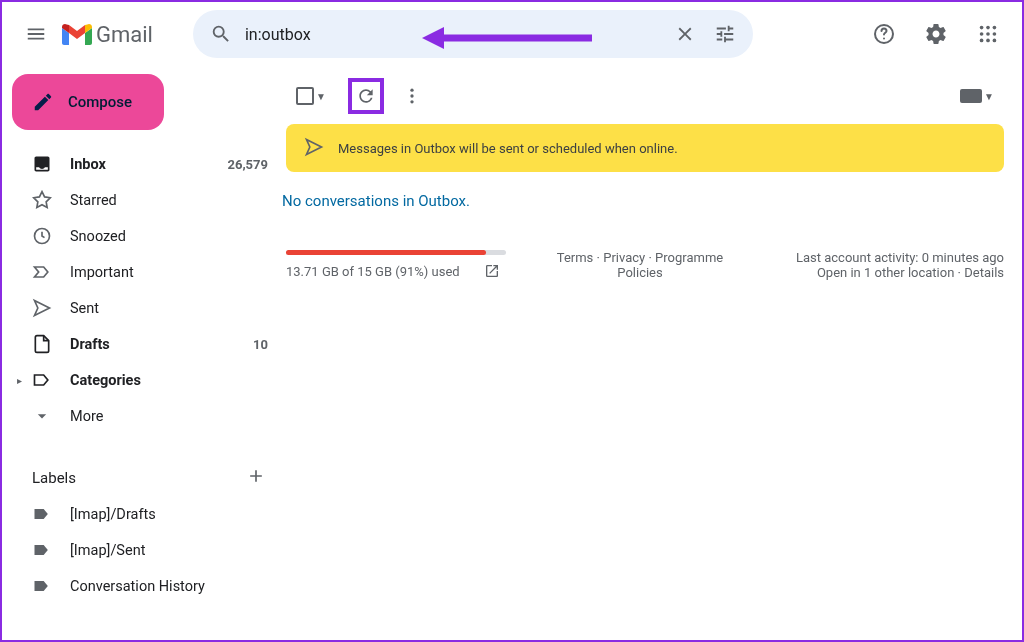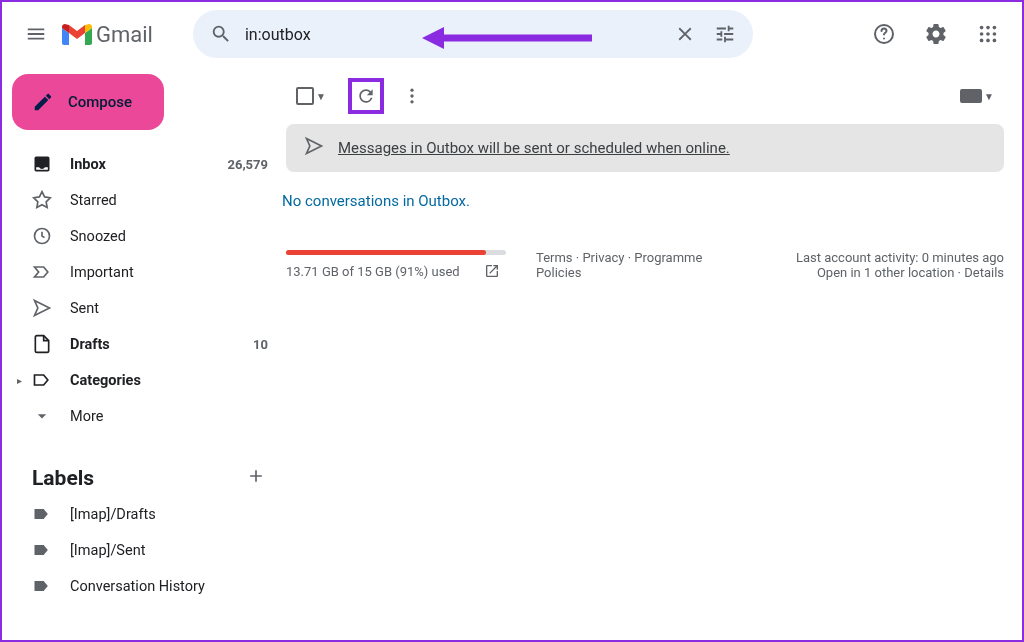--- a/index.html
+++ b/index.html
@@ -20,37 +20,37 @@
 .compose { display: flex; align-items: center; height: 56px; width: 152px; background: #ec4899; border-radius: 16px; padding: 0 20px; cursor: pointer; margin-bottom: 16px; }
 .compose-text { font-size: 15px; color: #001d35; margin-left: 14px; font-weight: 500; }
 .nav-item { display: flex; align-items: center; height: 36px; padding: 0 14px 0 20px; border-radius: 0 18px 18px 0; cursor: pointer; font-size: 14.5px; color: #202124; }
 .nav-item .nicon { width: 20px; margin-right: 18px; display: flex; justify-content: center; }
 .nav-item .nlabel { flex: 1; }
 .nav-item .ncount { font-size: 13px; color: #5f6368; }
 .nav-item.bold .nlabel, .nav-item.bold .ncount { font-weight: 700; }
 .nav-item.cat { position: relative; }
 .nav-item.cat::before { content: "▸"; position: absolute; left: 5px; font-size: 10px; color: #5f6368; }
 .labels-header { display: flex; align-items: center; justify-content: space-between; padding: 0 16px 0 20px; margin-top: 26px; height: 36px; }
-.labels-title { font-size: 21px; font-weight: 700; color: #202124; }
+.labels-title { font-size: 15px; font-weight: 400; color: #202124; }
 .content { flex: 1; padding: 0 14px 0 0; }
 .toolbar { height: 48px; display: flex; align-items: center; padding: 12px 14px 0 14px; }
 .checkbox { width: 18px; height: 18px; border: 2px solid #5f6368; border-radius: 2px; }
 .check-drop { margin-left: 2px; font-size: 10px; color: #5f6368; cursor: pointer; }
 .refresh-box { width: 36px; height: 36px; border: 4px solid #8a2be2; display: flex; align-items: center; justify-content: center; margin-left: 22px; cursor: pointer; }
 .more-vert { margin-left: 18px; cursor: pointer; width: 20px; display: flex; justify-content: center; }
 .toolbar-right { margin-left: auto; display: flex; align-items: center; cursor: pointer; }
-.banner { background: #e5e5e5; height: 48px; display: flex; align-items: center; padding: 0 18px; margin: 10px 4px 0 4px; border-radius: 8px; color: #3c4043; font-size: 15px; text-decoration: underline; }
+.banner { background: #fde047; height: 48px; display: flex; align-items: center; padding: 0 18px; margin: 10px 4px 0 4px; border-radius: 8px; color: #3c4043; font-size: 13px; }
 .banner .bicon { margin-right: 14px; }
 .empty-msg { padding: 20px 0; font-size: 15px; color: #0369a1; }
 .footer { display: flex; padding: 20px 4px; font-size: 13px; color: #5f6368; }
 .footer-left { width: 250px; }
 .prog { width: 220px; height: 5px; background: #dadce0; border-radius: 3px; margin-bottom: 8px; }
 .prog-fill { height: 100%; width: 91%; background: #ea4335; border-radius: 3px; }
 .storage-row { display: flex; align-items: center; gap: 24px; }
-.footer-mid { flex: 1; text-align: left; }
+.footer-mid { flex: 1; text-align: center; }
 .footer-mid a, .footer-right a { color: #5f6368; text-decoration: none; cursor: pointer; }
 .footer-right { text-align: right; width: 260px; }
 .arrow { position: absolute; top: 22px; left: 420px; pointer-events: none; }
 </style>
 </head>
 <body>
 
 <div class="header">
   <div class="menu-btn">
     <svg width="22" height="22" viewBox="0 0 24 24" fill="#5f6368">

